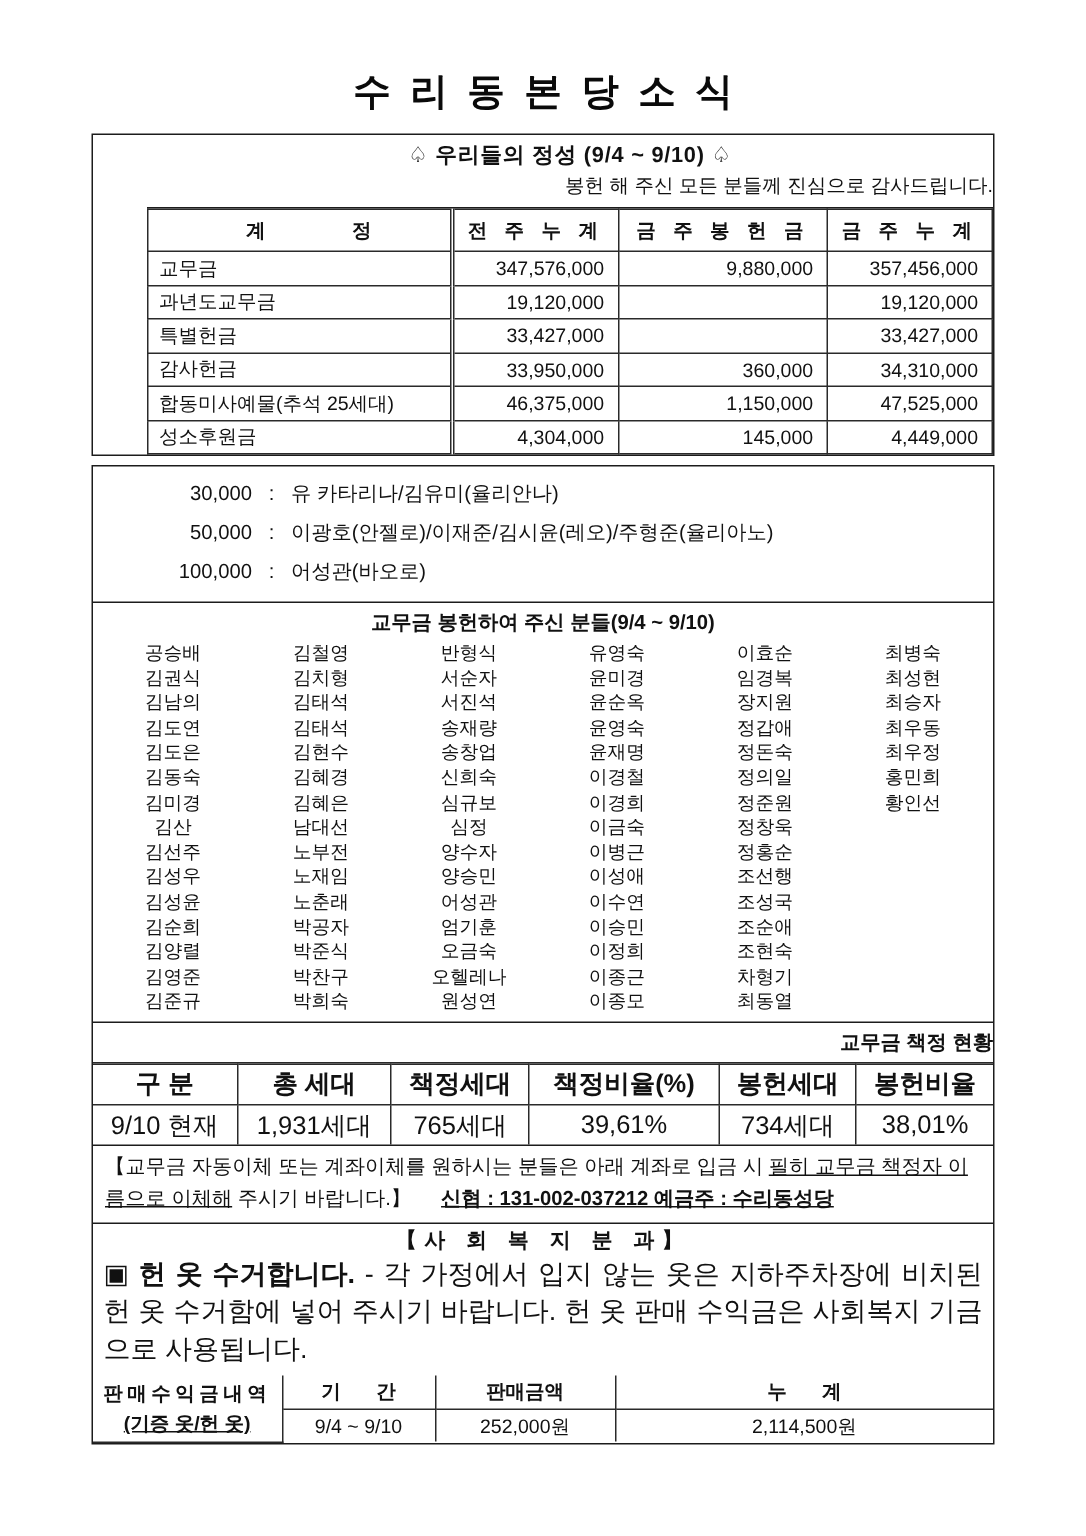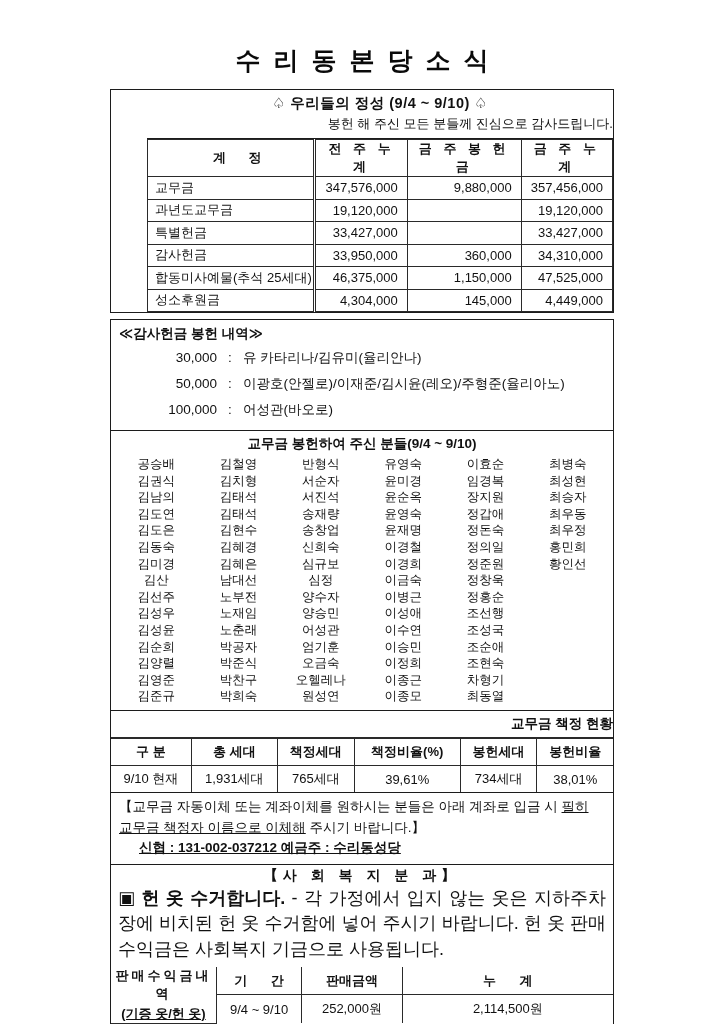--- a/index.html
+++ b/index.html
@@ -2,21 +2,21 @@
 <html><head>
 <meta charset="utf-8">
 <style>
   * { margin:0; padding:0; box-sizing:border-box; }
   html,body { background:#fff; }
   body {
     width:724px; height:1024px;
     font-family:"Liberation Sans","DejaVu Sans",sans-serif;
     color:#111; overflow:hidden;
   }
-  .content { width:504px; margin:0 auto; }
+  .content { width:602px; margin:0 auto; }
 
   
   .doc-title {
     text-align:center; padding-top:44px; padding-bottom:12px;
     font-size:25px; font-weight:bold; letter-spacing:13px; text-indent:13px;
     color:#0a0a0a;
   }
 
   
   .box { border:1.8px solid #1c1c1c; background:#fff; }
@@ -47,21 +47,21 @@
 
   
   .donors-title { text-align:center; font-weight:bold; font-size:13.5px; padding:4px 0 3px; }
   .donors-grid {
     display:grid; grid-template-columns:repeat(6,1fr);
     text-align:center; font-size:12.5px; line-height:16.6px; padding:0 4px 5px;
   }
 
   
   .assess-title { text-align:right; font-weight:bold; font-size:13.5px; padding:4px 0; border-bottom:1.4px solid #2a2a2a; }
-  .assess { font-size:13px; text-align:center; }
+  .assess { font-size:17px; text-align:center; }
   .assess th { font-weight:bold; height:27px; border:1.3px solid #2a2a2a; }
   .assess td { height:27px; border:1.3px solid #2a2a2a; }
   .assess tr > :first-child { border-left:none; }
   .assess tr > :last-child { border-right:none; }
   .assess tr:last-child td { border-bottom:none; }
 
   
   .notice { padding:4px 8px 6px; font-size:13.5px; line-height:1.5; }
   .notice .ul { text-decoration:underline; }
   .notice .account { font-weight:bold; text-decoration:underline; margin-left:20px; white-space:nowrap; }
@@ -145,21 +145,20 @@
         <td class="num">145,000</td>
         <td class="num">4,449,000</td>
       </tr>
     </tbody>
       </table>
   </div>
 
   <div class="box stack">
 
     <div class="section thanks">
-      <div class="thanks-title">≪감사헌금 봉헌 내역≫</div>
       <div class="entry">
         <span class="amt">30,000</span>
         <span class="colon">:</span>
         <span>유 카타리나/김유미(율리안나)</span>
       </div>
       <div class="entry">
         <span class="amt">50,000</span>
         <span class="colon">:</span>
         <span>이광호(안젤로)/이재준/김시윤(레오)/주형준(율리아노)</span>
       </div>

